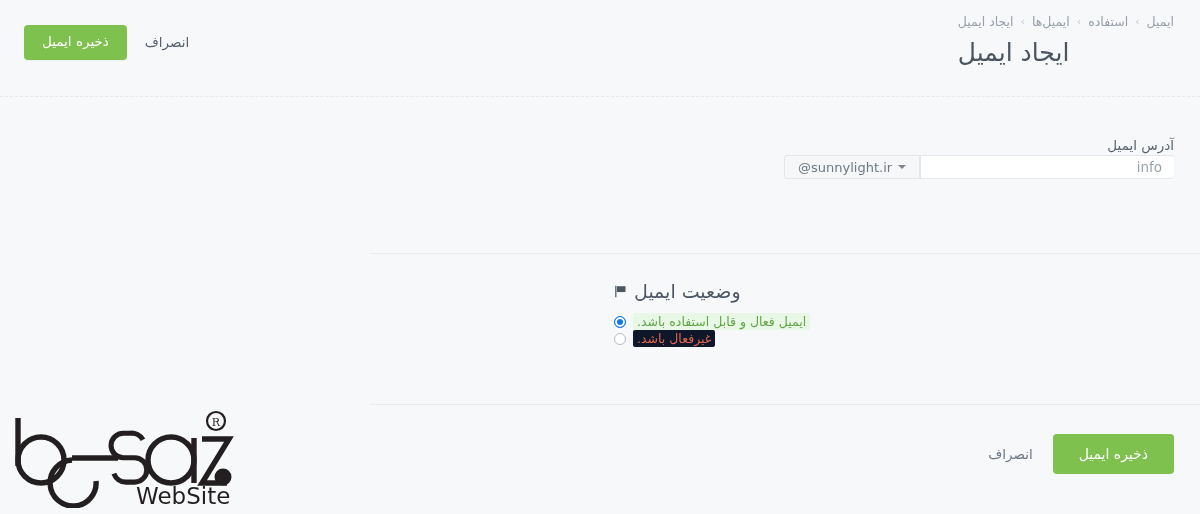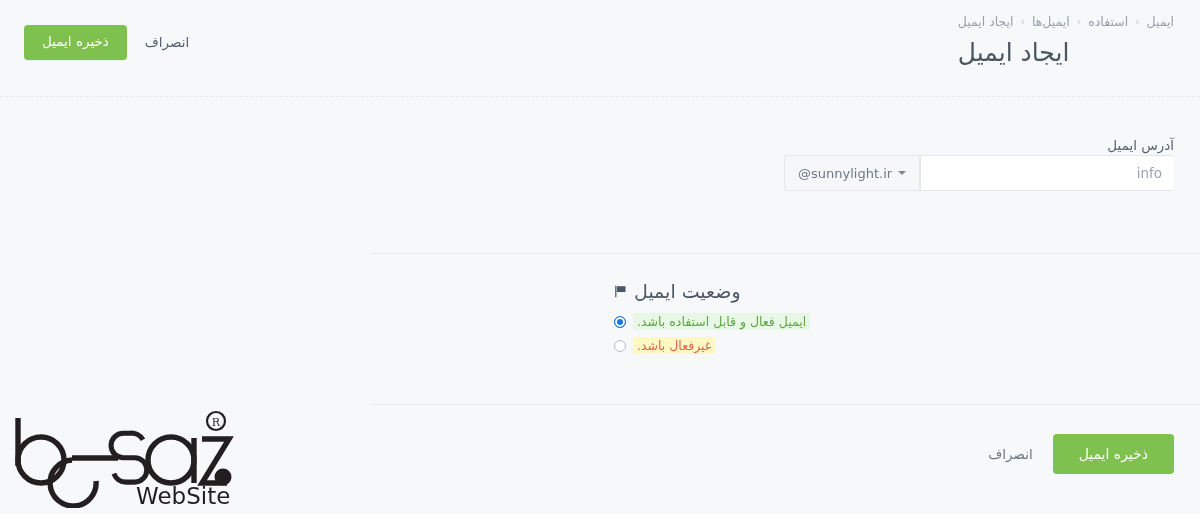--- a/index.html
+++ b/index.html
@@ -87,21 +87,21 @@
     margin-bottom: 2px;
     display: block;
     text-align: right;
   }
   .input-group {
     display: flex;
     flex-direction: row;
     width: 390px;
     margin-left: auto;
     margin-right: 0;
-    height: 36px;
+    height: 24px;
     direction: ltr;
   }
   .domain-addon {
     display: flex; align-items: center; justify-content: center;
     gap: 6px;
     background: #f6f7f8;
     border: 1px solid #e3e6ea;
     border-radius: 3px 0 0 3px;
     padding: 0 13px;
     font-size: 13px;
@@ -147,39 +147,39 @@
     font-size: 19px;
     color: #4d5764;
     display: flex; flex-direction: row; align-items: center;
     justify-content: flex-end;
     gap: 7px;
     margin-bottom: 11px;
   }
   .flag-icon { display: inline-flex; align-items: center; }
 
   .radio-list {
-    display: flex; flex-direction: column; align-items: flex-end; gap: 7px;
+    display: flex; flex-direction: column; align-items: flex-end; 
   }
   .radio-row {
     display: flex; flex-direction: row-reverse; align-items: center;
     gap: 7px; cursor: pointer;
   }
   .radio-dot {
     width: 12px; height: 12px; border-radius: 50%;
     border: 1px solid #b6bcc4; background: #fff;
     display: inline-block; flex: 0 0 auto; position: relative;
   }
   .radio-dot.checked {
     border: 1px solid #1677e8;
     background: #1677e8;
     box-shadow: inset 0 0 0 2px #ffffff;
   }
   .radio-label { font-size: 12.5px; padding: 1px 4px; border-radius: 2px; }
   .radio-label.active { color: #5fa544; background: #e9f7e6; }
-  .radio-label.inactive { color: #e0654f; background: #fef9c3; }
+  .radio-label.inactive { color: #e0654f; background: #0f172a; }
 
   
   .footer-actions {
     position: absolute; right: 26px; top: 337px;
     display: flex; flex-direction: row; align-items: center; gap: 20px;
   }
   .btn-save-bottom {
     background: #7fc14e;
     color: #ffffff;
     border: none;

